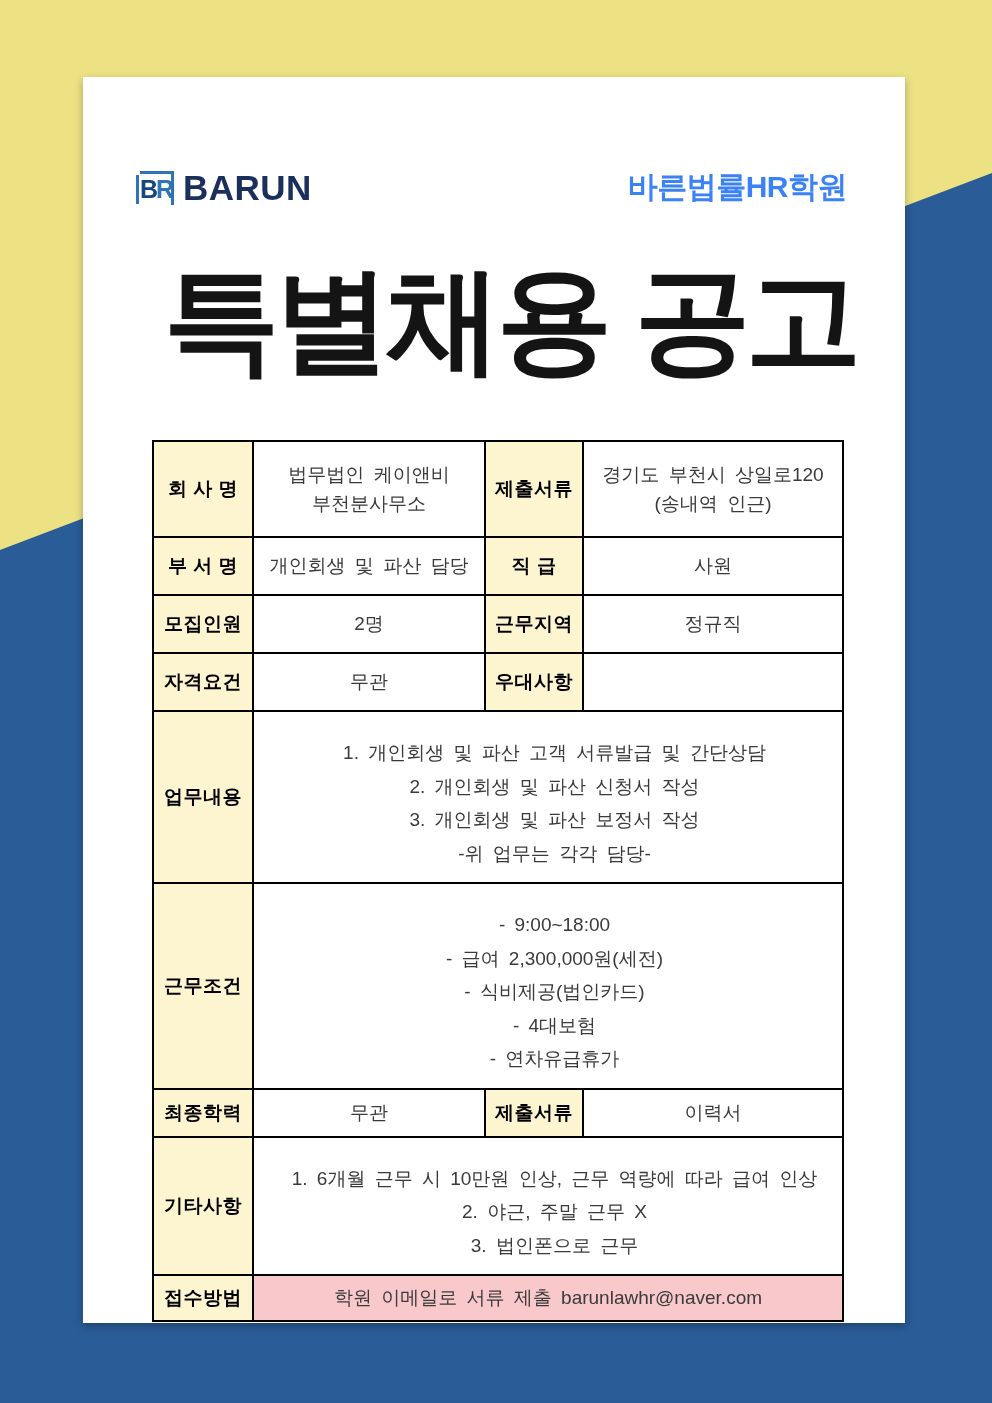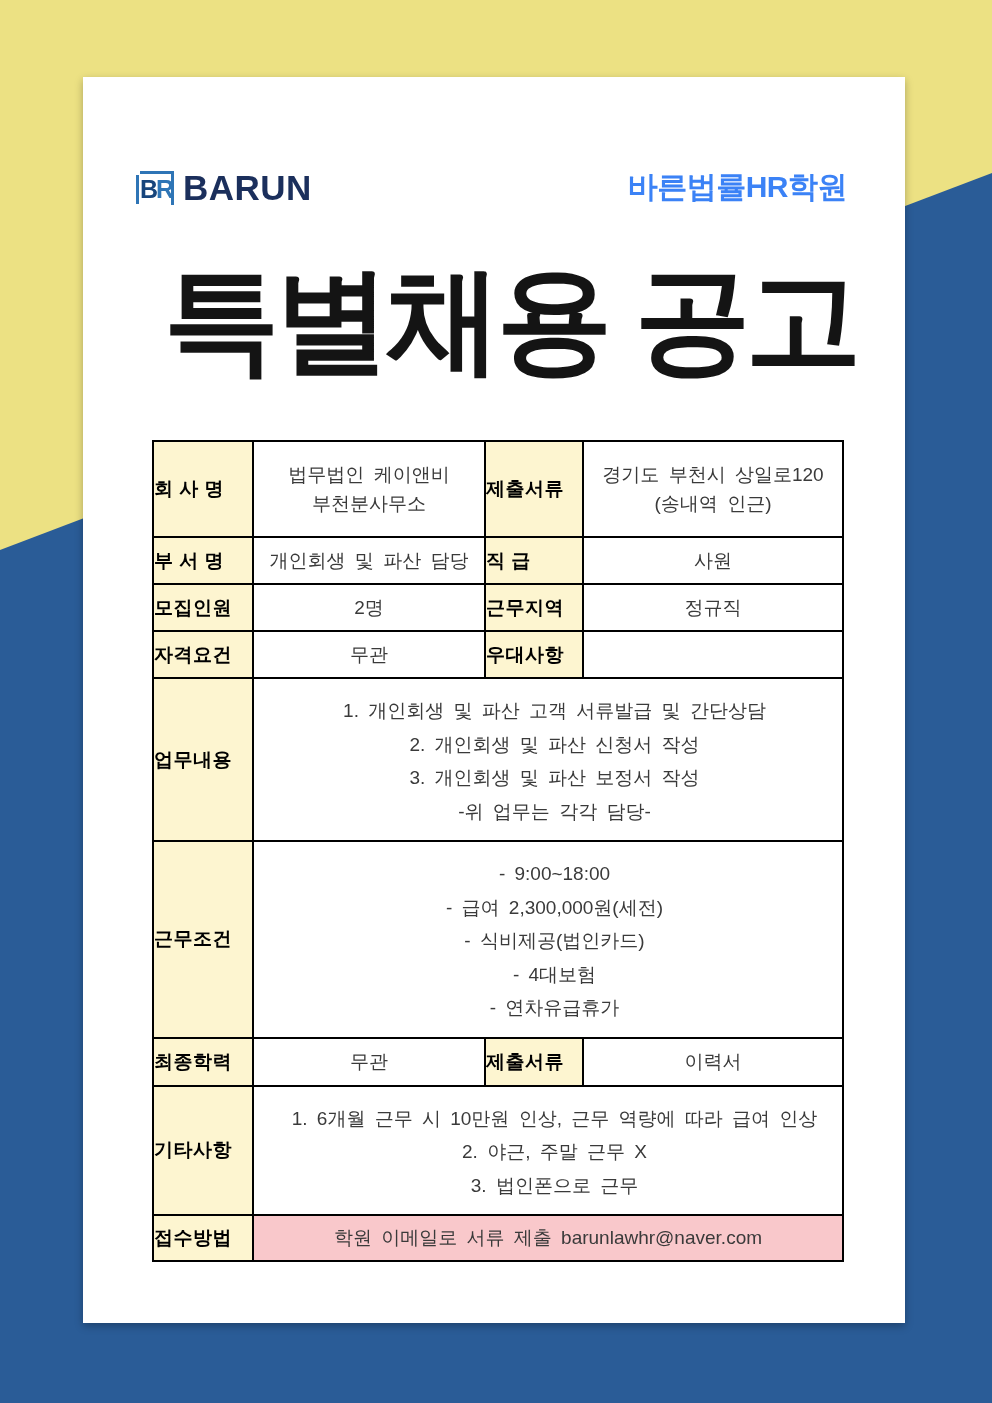--- a/index.html
+++ b/index.html
@@ -52,27 +52,27 @@
   table.job col.c1 { width:100px; }
   table.job col.c2 { width:232px; }
   table.job col.c3 { width:98px; }
   table.job col.c4 { width:260px; }
   table.job th, table.job td {
     border:2px solid #000000; vertical-align:middle;
     font-size:19px; overflow:hidden;
   }
   table.job th {
     background:#fdf5d0; font-weight:bold; color:#000;
-    text-align:left; letter-spacing:0.5px;
+    text-align:center; letter-spacing:0.5px;
   }
   table.job td { color:#3a3a3a; text-align:center; word-spacing:4px;margin-top:8px; }
   .two-line div { line-height:29px; }
-  td.list { text-align:left; padding:15px 10px 12px 23px; }
+  td.list { text-align:left; padding:24px 10px 12px 23px; }
   td.list div { line-height:33.5px; }
-  .h-r1 { height:96px; } .h-sm { height:47px;border-radius:28px; } .h-work { height:141px; }
+  .h-r1 { height:96px; } .h-sm { height:58px;border-radius:28px; } .h-work { height:141px; }
   .h-cond { height:166px; } .h-edu { height:48px; } .h-etc { height:114px; }
   .h-apply { height:46px; }
   td.pink { background:#f9c8cb; color:#2e2e2e; }
 </style>
 </head>
 <body>
 
 <div class="page">
   <div class="bg-yellow"></div>
 

